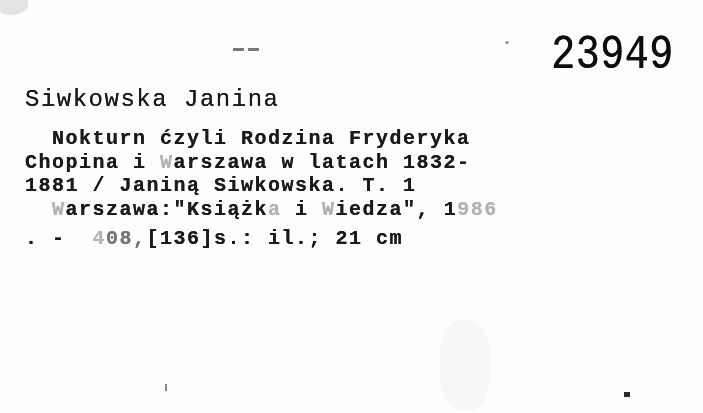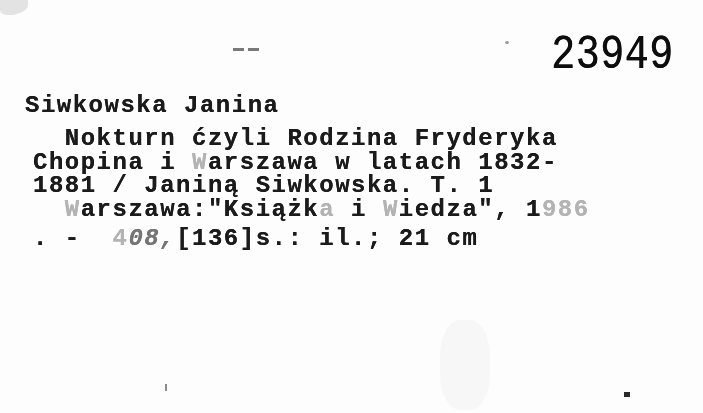--- a/index.html
+++ b/index.html
@@ -24,42 +24,41 @@
     letter-spacing: 0.5px;
     transform: scaleY(1.18);
     transform-origin: top left;
     color: #0d0d0d;
     text-shadow: 0.4px 0 0 currentColor;
     white-space: pre;
   }
   
   .author {
     position: absolute;
-    left: 25px; top: 92px;
+    left: 25px; top: 86px;
     font-size: 24px;
-    font-weight: bold;
+    font-weight: normal;
     letter-spacing: 1.5px;
     white-space: pre;
     text-shadow: 0 0 0.5px currentColor;
   }
   
   .body-block {
     position: absolute;
     left: 25px; top: 127px;
-    font-size: 24px;
+    font-size: 20px;
     font-weight: bold;
     letter-spacing: 1.5px;
     line-height: 23.5px;
     white-space: pre;
     text-shadow: 0 0 0.5px currentColor;
-    margin-left: 8px;
   }
   .body-block .line:last-child { margin-top: 6px; }
   .faint { opacity: 0.32; }
-  .semi  { opacity: 0.6; font-style: italic; }
+  .semi  { opacity: 0.6; }
 
   
   .speck { position: absolute; }
   .smudge-corner {
     left: 0; top: 0; width: 28px; height: 15px;
     background: #d9d9d9; opacity: .75;
     border-radius: 0 0 70% 30%;
   }
   .dash-mark {
     left: 233px; top: 48px; width: 11px; height: 3px;

